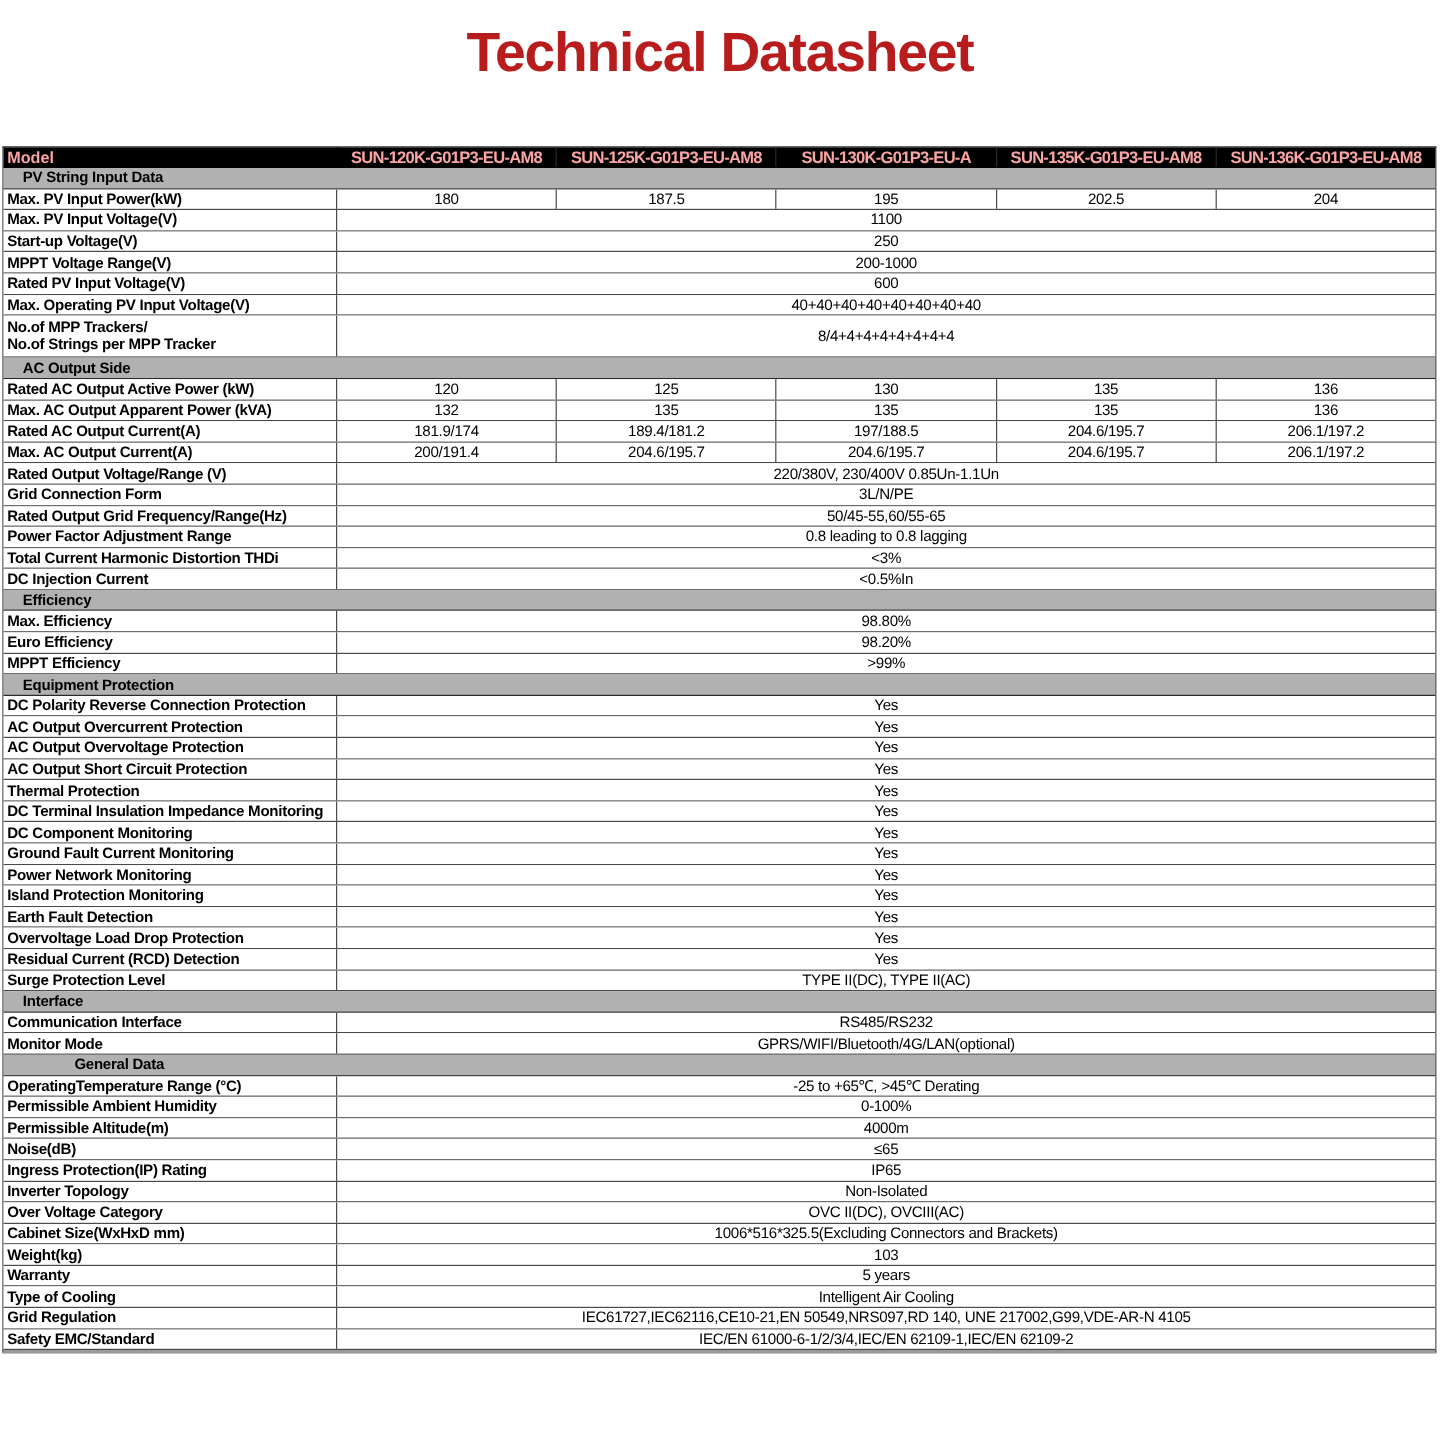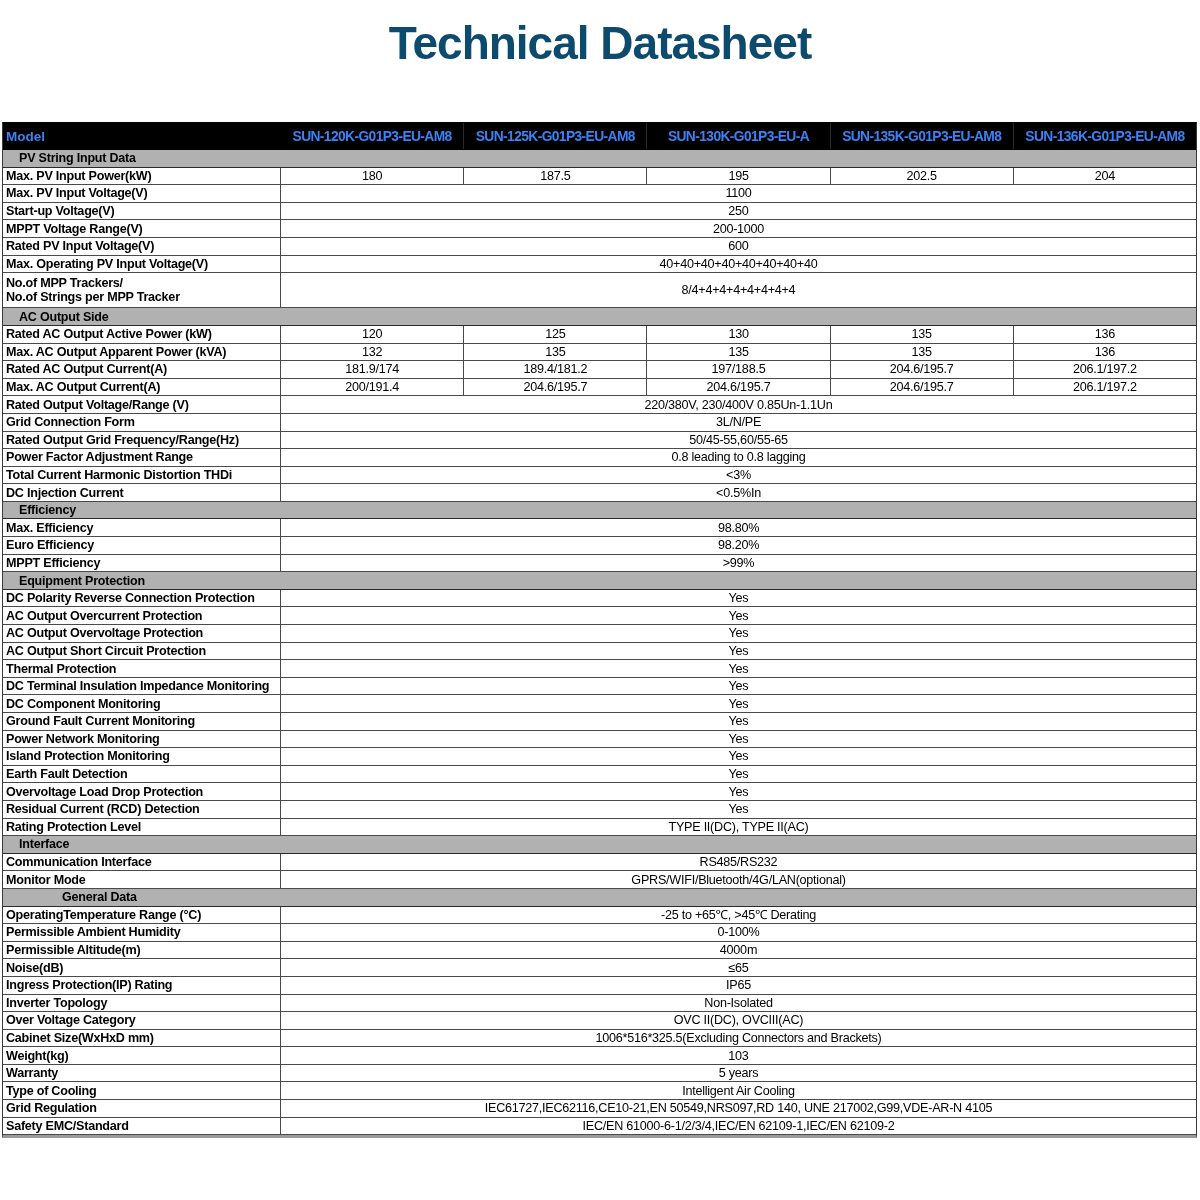--- a/index.html
+++ b/index.html
@@ -5,39 +5,39 @@
   * { margin:0; padding:0; box-sizing:border-box; }
   html,body { width:1200px; height:1200px; background:#ffffff; }
   body { font-family:"Liberation Sans", sans-serif; color:#000; position:relative; }
 
   .title {
     text-align:center;
     font-size:46px;
     font-weight:bold;
     padding-top:16px;
     letter-spacing:-1px;
-    color:#0c4a6e;
+    color:#b91c1c;
   }
 
   .sheet {
     position:absolute;
     top:122px;
     left:2px;
     width:1195px;
     border-left:1px solid #3a3a3a;
     border-right:1px solid #3a3a3a;
     border-top:1px solid #000;
     border-bottom:3px solid #9a9a9a;
   }
 
   .row { display:flex; height:17.6px; border-bottom:1px solid #4a4a4a; background:#fff; }
   .row.tall { height:35.2px; }
 
   
-  .hdr { background:#000; color:#3b82f6; height:27px; border-bottom:1px solid #000; }
+  .hdr { background:#000; color:#fca5a5; height:17px; border-bottom:1px solid #000; }
   .hdr .label-cell { border-right:1px solid #000; font-weight:bold; font-size:13.5px; letter-spacing:0; }
   .hdr .model-cell {
     flex:1; font-weight:bold; font-size:13.8px; letter-spacing:-0.6px;
     display:flex; align-items:center; justify-content:center;
     overflow:hidden; white-space:nowrap; border-right:1px solid #2a2a2a;
   }
   .hdr .model-cell:last-child { border-right:none; }
 
   
   .sec {
@@ -312,21 +312,21 @@
         <div class="val-cell val-merged">Yes</div>
       </div>
       <div class="row">
         <div class="label-cell">
           <div class="l1">Residual Current (RCD) Detection</div>
         </div>
         <div class="val-cell val-merged">Yes</div>
       </div>
       <div class="row">
         <div class="label-cell">
-          <div class="l1">Rating Protection Level</div>
+          <div class="l1">Surge Protection Level</div>
         </div>
         <div class="val-cell val-merged">TYPE II(DC), TYPE II(AC)</div>
       </div>
       <div class="sec">
         <div class="sec-label" style="display: inline;">Interface</div>
       </div>
       <div class="row">
         <div class="label-cell">
           <div class="l1">Communication Interface</div>
         </div>

